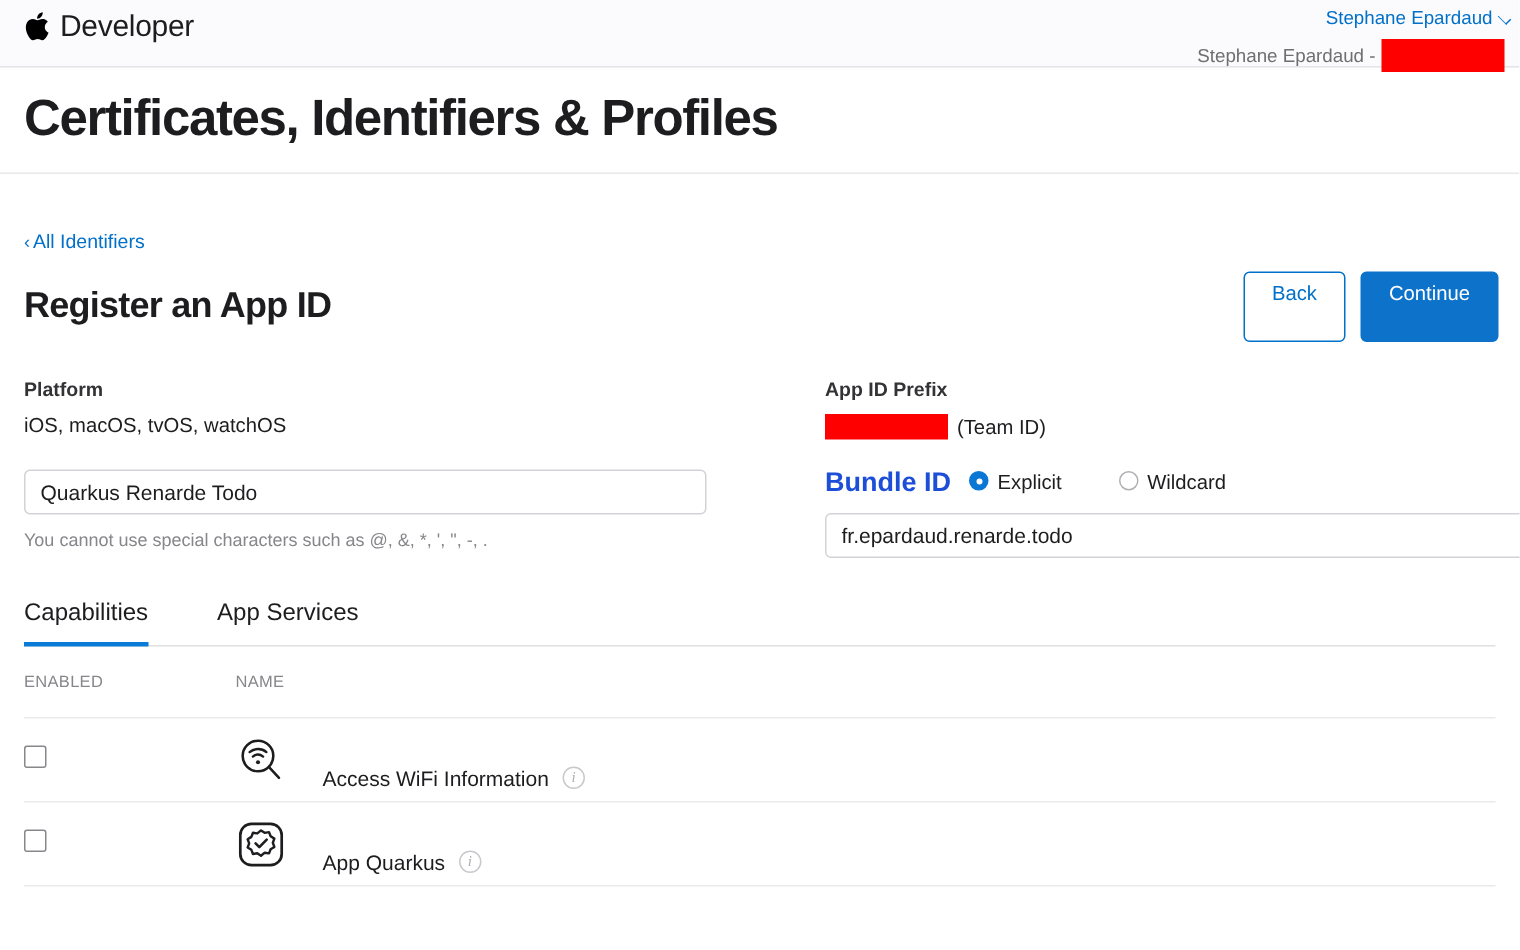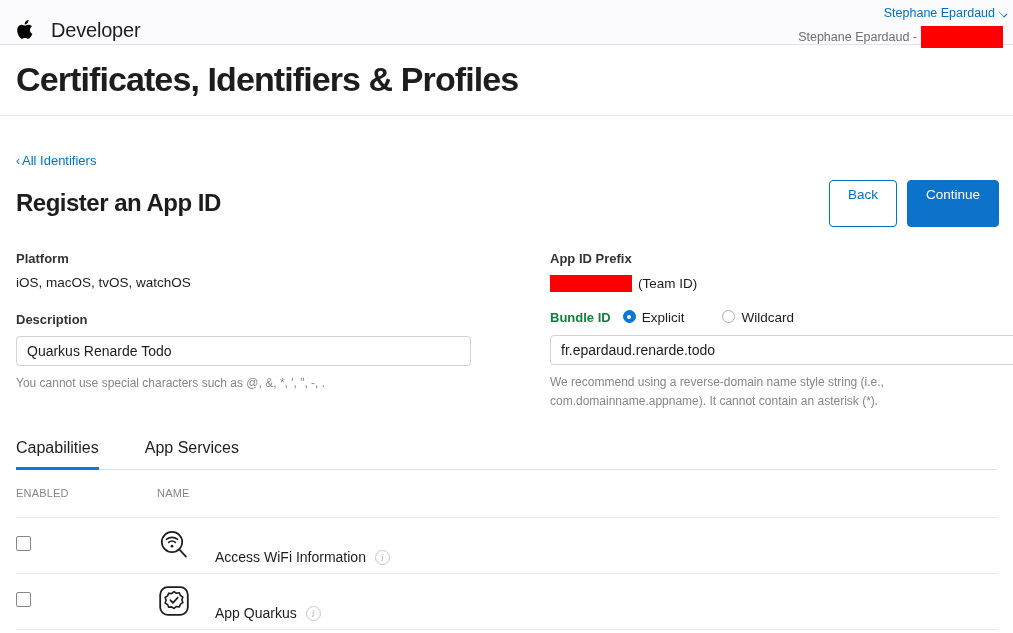--- a/index.html
+++ b/index.html
@@ -18,24 +18,24 @@
   
   .globalnav {
     position: relative;
     height: 45px;
     background: #fbfbfd;
     border-bottom: 1px solid #e4e4e6;
   }
   .brand {
     position: absolute;
     left: 16px;
-    top: 19px;
-    display: flex;
-    align-items: center;
-    gap: 18px;
+    top: 7px;
+    display: flex;
+    align-items: center;
+    gap: 7px;
   }
   .apple-logo {
     display: block;
     width: 17px;
     height: 21px;
     color: #000;
   }
   .brand-name {
     font-size: 20px;
     font-weight: 400;
@@ -200,23 +200,23 @@
   .redact-prefix { width: 82px; height: 17px; }
   .prefix-teamid { font-size: 13.5px; color: #1d1d1f; }
 
   
   .bundle-row {
     display: flex;
     align-items: center;
     margin-bottom: 10px;
   }
   .bundle-label {
-    font-size: 13px;
+    font-size: 18px;
     font-weight: 700;
-    color: #15803d;
+    color: #1d4ed8;
     margin-right: 12px;
     text-align: center;
   }
   .radio-opt {
     display: flex;
     gap: 6px;
     margin-right: 38px;
     cursor: pointer;
   }
   .radio {
@@ -367,21 +367,20 @@
 </div>
 
 <div class="form-grid">
 
   <div class="col-left">
     <p class="field-label">Platform</p>
     <p class="field-value">iOS, macOS, tvOS, watchOS</p>
 
     <div class="gap-block"></div>
 
-    <p class="field-label">Description</p>
     <input class="text-input" type="text" value="Quarkus Renarde Todo" style="">
     <p class="help-text" style="max-width:460px">You cannot use special characters such as @, &amp;, *, ', ", -, .</p>
   </div>
 
   <div class="col-right">
     <p class="field-label">App ID Prefix</p>
     <div class="prefix-row">
       <span class="redact redact-prefix"></span>
       <span class="prefix-teamid">(Team ID)</span>
     </div>
@@ -394,21 +393,20 @@
         <span class="radio checked"></span>
         <span class="radio-text">Explicit</span>
       </label>
       <label class="radio-opt">
         <span class="radio"></span>
         <span class="radio-text">Wildcard</span>
       </label>
     </div>
 
     <input class="text-input input-wide" type="text" value="fr.epardaud.renarde.todo" style="">
-    <p class="help-text">We recommend using a reverse-domain name style string (i.e., com.domainname.appname). It cannot contain an asterisk (*).</p>
   </div>
 </div>
 
 <div class="tabs-wrap">
   <div class="tab active">Capabilities</div>
   <div class="tab">App Services</div>
 </div>
 
 <div class="cap-table">
 

